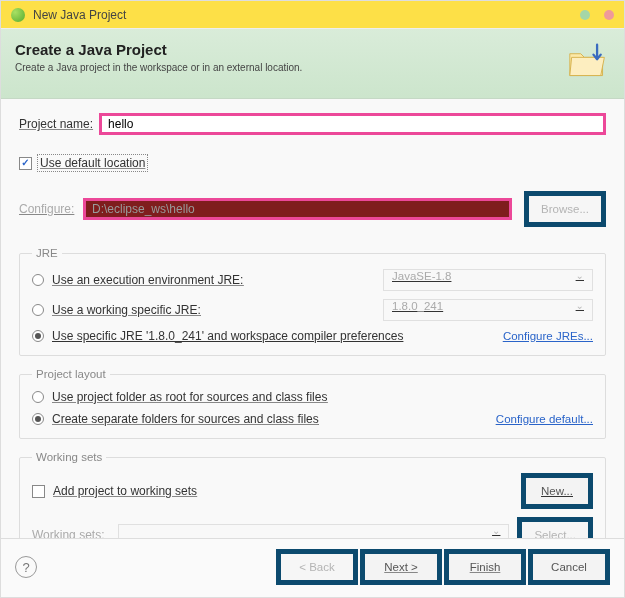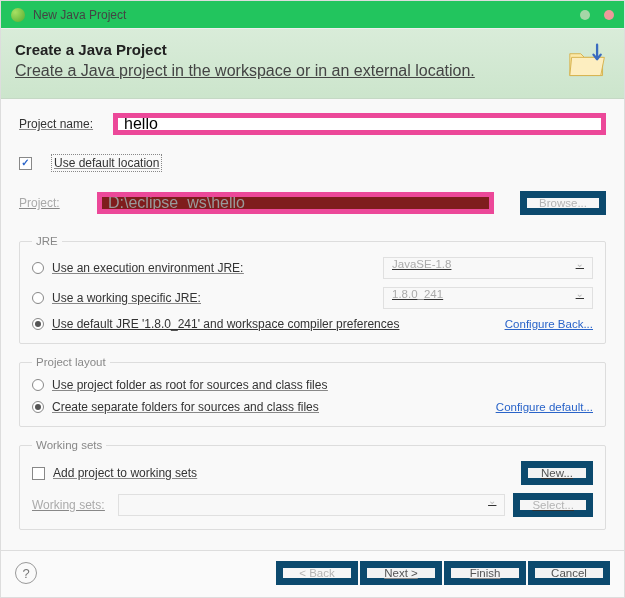--- a/index.html
+++ b/index.html
@@ -9,21 +9,21 @@
       color: #333;
       background: #f9f9f9;
       width: 625px;
       height: 598px;
       display: flex;
       flex-direction: column;
       border: 1px solid #ddd;
     }
     .titlebar {
       height: 28px;
-      background: #22c55e;
+      background: #fde047;
       display: flex;
       align-items: center;
       padding: 0 10px;
       border-bottom: 1px solid #eee;
     }
     .titlebar-icon {
       width: 14px; height: 14px;
       border-radius: 50%;
       background: radial-gradient(circle at 30% 30%, #a8e063, #56ab2f);
       margin-right: 8px;
@@ -36,40 +36,40 @@
 
     .header-banner {
       background: linear-gradient(#d9ecd9, #cce5cc);
       padding: 12px 14px 14px 14px;
       border-bottom: 1px solid #c5d8c5;
       display: flex;
       align-items: flex-start;
     }
     .header-text { flex: 1; }
     .header-title { font-weight: bold; font-size: 15px; color: #222; margin-bottom: 4px; }
-    .header-desc { font-size: 16px; color: #444; text-decoration: underline; }
+    .header-desc { font-size: 10px; color: #444; }
     .header-icon svg { width: 44px; height: 40px; }
 
     .content {
       flex: 1;
       padding: 14px 18px 8px 18px;
       overflow-y: auto;
     }
 
-    .row { display: flex; align-items: center; margin-bottom: 20px; gap: 20px; }
+    .row { display: flex; align-items: center; margin-bottom: 20px; gap: 6px; }
     .label { color: #333; }
     .underline { text-decoration: underline; text-decoration-color: #888; }
     .disabled-text { color: #aaa; }
 
     input[type="text"] {
       flex: 1;
       height: 22px;
       padding: 2px 6px;
-      border: 5px solid #ec4899;
-      font-size: 16px;
+      border: 3px solid #ec4899;
+      font-size: 12px;
       font-family: inherit;
       background: #fff;
     }
     input[type="text"]:disabled { background: #7f1d1d; color: #999; }
 
     .checkbox {
       width: 13px; height: 13px;
       border: 1px solid #888;
       display: inline-flex;
       align-items: center;
@@ -77,23 +77,23 @@
       background: #fff;
       font-size: 10px;
       line-height: 1;
     }
     .checkbox.checked::after { content: "✓"; color: #2a64c9; font-weight: bold; }
 
     .focus-outline { outline: 1px dotted #888; padding: 1px 2px; }
 
     .btn {
       min-width: 72px;
-      height: 24px;
+      height: 36px;
       padding: 0 12px;
-      border: 7px solid #0c4a6e;
+      border: 5px solid #0c4a6e;
       background: #f3f3f3;
       color: #555;
       font-size: 11.5px;
       display: inline-flex;
       align-items: center;
       justify-content: center;
       cursor: pointer;
     }
     .btn.disabled { color: #b4b4b4; background: #f6f6f6; cursor: default; }
 
@@ -202,21 +202,21 @@
     <span class="label underline">Project name:</span>
     <input type="text" value="hello" style="">
   </div>
 
   <div class="row" style="margin-top:10px;">
     <span class="checkbox checked"></span>
     <span class="focus-outline underline">Use default location</span>
   </div>
 
   <div class="row">
-    <span class="label disabled-text underline" style="width:58px;">Project:</span>
+    <span class="label disabled-text underline" style="width:58px;">Configure:</span>
     <input type="text" disabled="" value="D:\eclipse_ws\hello" style="">
     <span class="btn disabled" style="margin-left:6px;">Browse...</span>
   </div>
 
   <fieldset>
     <legend>JRE</legend>
 
     <div class="grp-row">
       <span class="radio"></span>
       <span class="underline grp-label">Use an execution environment JRE:</span>
@@ -232,23 +232,23 @@
       <span class="underline grp-label">Use a working specific JRE:</span>
       <div class="spacer"></div>
       <div class="select" style="width:210px;flex:0 0 210px;">
         <span>1.8.0_241</span>
         <span class="chev">⌄</span>
       </div>
     </div>
 
     <div class="grp-row">
       <span class="radio selected"></span>
-      <span class="grp-label">Use default JRE '1.8.0_241' and workspace compiler preferences</span>
-      <div class="spacer"></div>
-      <span class="link">Configure Back...</span>
+      <span class="grp-label">Use specific JRE '1.8.0_241' and workspace compiler preferences</span>
+      <div class="spacer"></div>
+      <span class="link">Configure JREs...</span>
     </div>
   </fieldset>
 
   <fieldset>
     <legend>Project layout</legend>
 
     <div class="grp-row">
       <span class="radio"></span>
       <span class="underline">Use project folder as root for sources and class files</span>
     </div>

